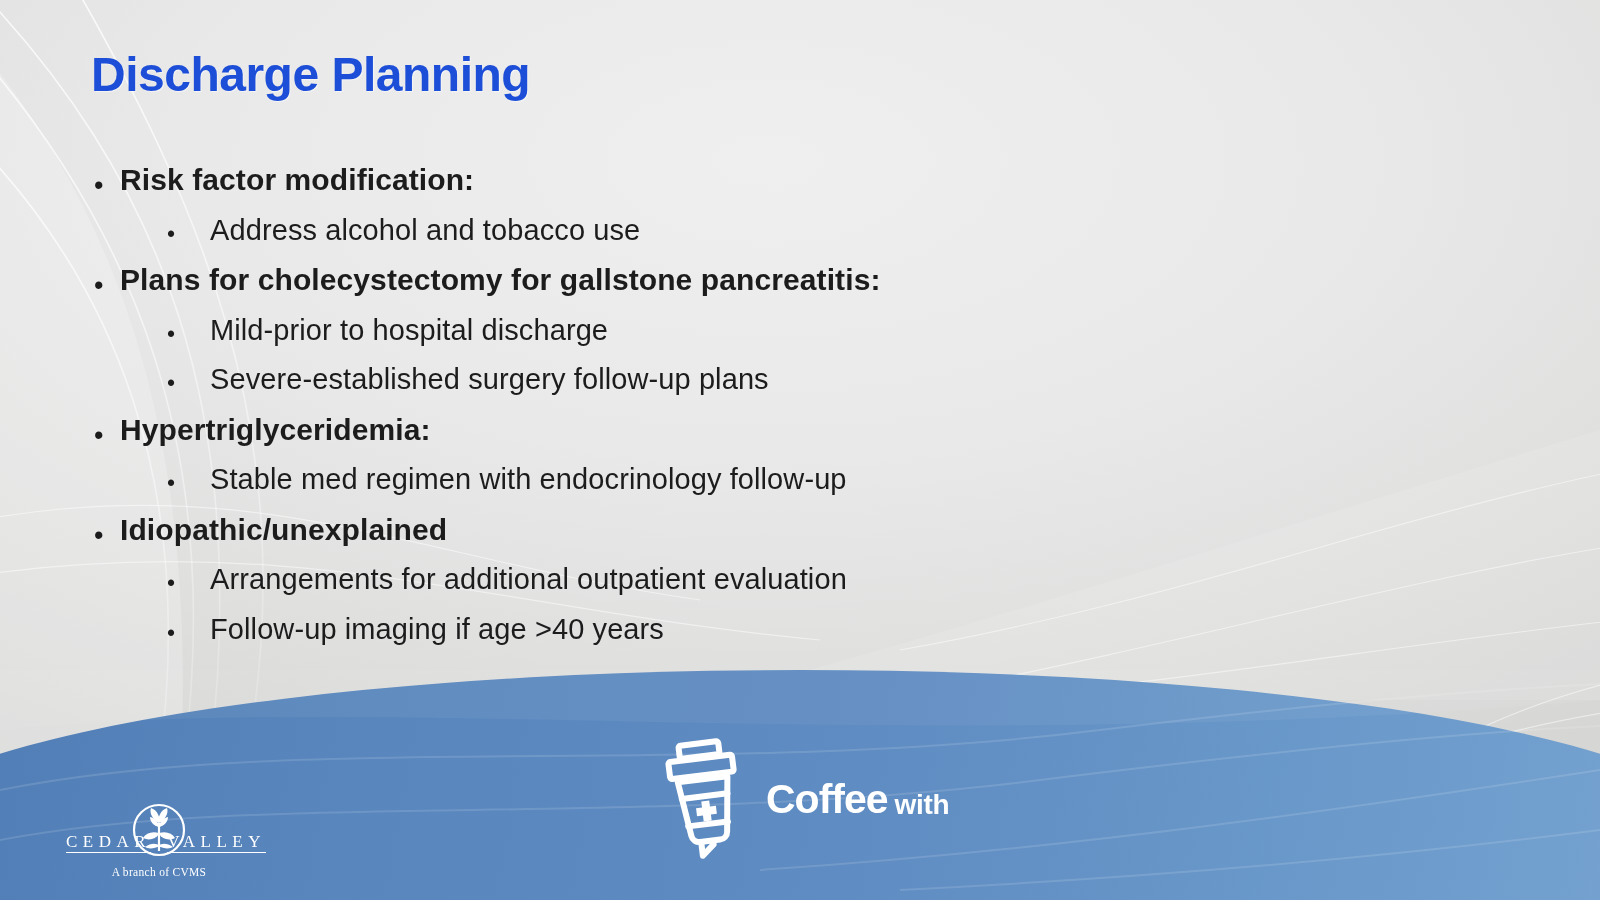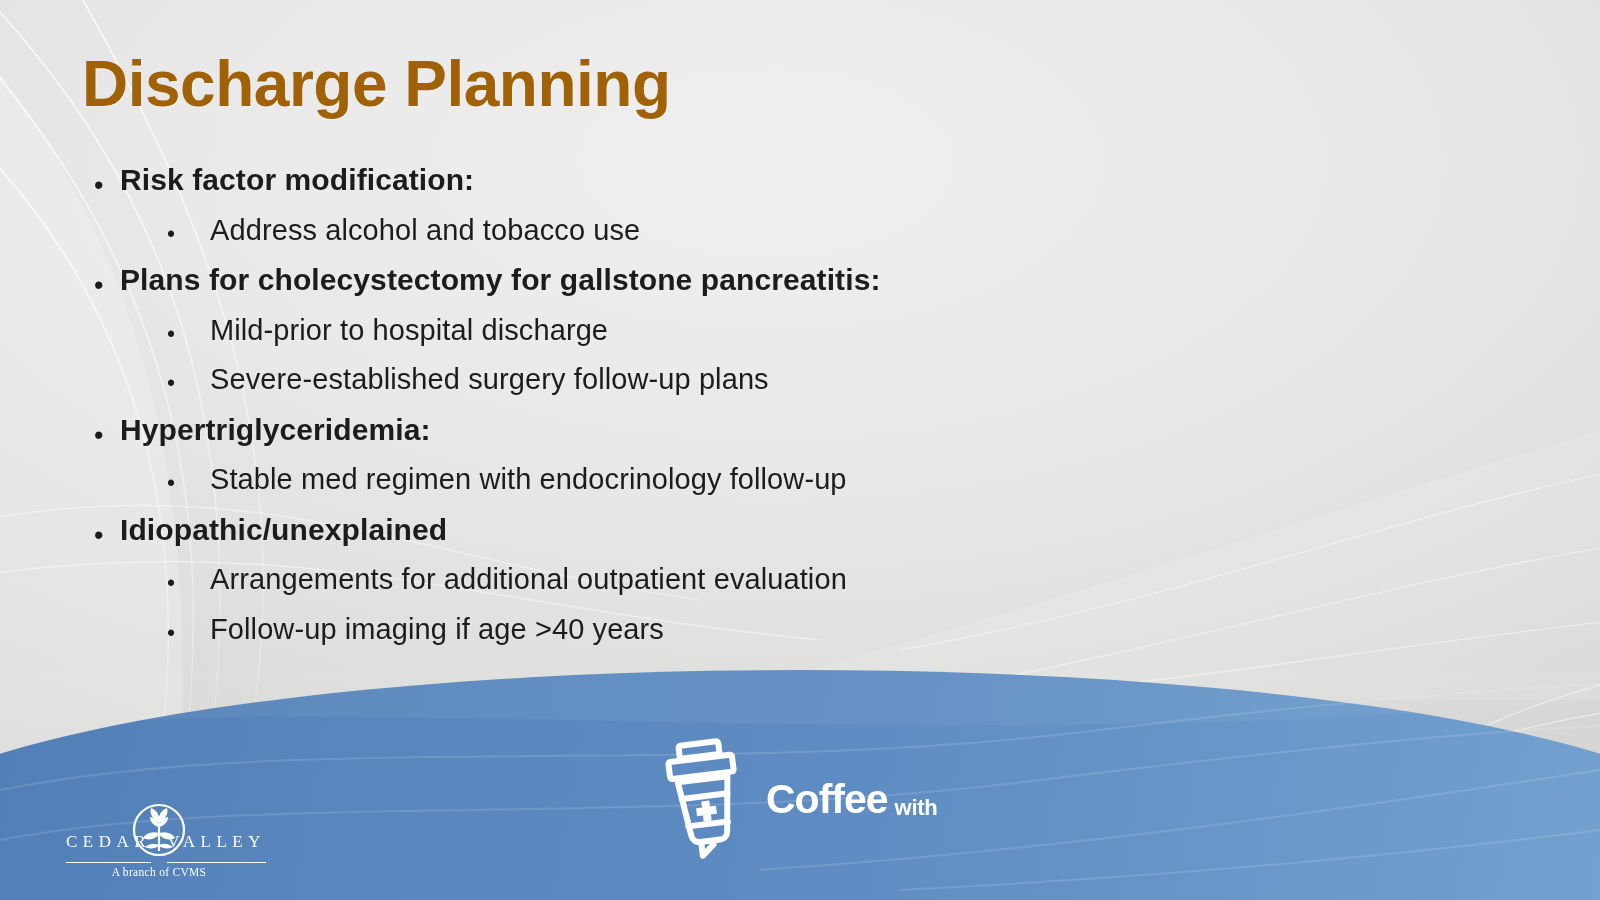--- a/index.html
+++ b/index.html
@@ -26,26 +26,26 @@
   }
   .bg-swoosh {
     position: absolute;
     inset: 0;
     pointer-events: none;
   }
 
   
   .title {
     position: absolute;
-    left: 82px;
+    left: 91px;
     top: 47px;
-    font-size: 64px;
+    font-size: 48px;
     font-weight: bold;
     letter-spacing: -0.5px;
-    color: #a16207;
+    color: #1d4ed8;
     text-shadow: 1px 1px 1px rgba(255,255,255,0.55);
     white-space: nowrap;
   }
 
   
   .body-list {
     position: absolute;
     left: 91px;
     top: 163px;
     width: 1180px;
@@ -131,21 +131,21 @@
     transform: translateX(-50%);
     top: 0;
   }
   .cv-word {
     position: absolute;
     top: 30px;
     font-family: "Liberation Serif", serif;
     font-size: 17px;
     letter-spacing: 5.5px;
     border-bottom: 1.3px solid #ffffff;
-    padding-bottom: 12px;
+    padding-bottom: 2px;
     line-height: 1;
     text-align: right;
   }
   .cv-word.left  { left: 38px; }
   .cv-word.right { right: 24px; }
   .cv-main {
     font-family: "Liberation Serif", serif;
     font-size: 30px;
     line-height: 1.08;
     margin-top: 2px;
@@ -175,21 +175,21 @@
     display: flex;
     align-items: flex-end;
     gap: 7px;
   }
   .coffee-word {
     font-size: 41px;
     font-weight: bold;
     letter-spacing: -1px;
   }
   .coffee-with {
-    font-size: 22px;
+    font-size: 28px;
     font-weight: bold;
     letter-spacing: -0.3px;
   }
   .coffee-line2 {
     font-size: 45px;
     font-weight: bold;
     letter-spacing: -1.2px;
     margin-top: 3px;
   }
 </style>

